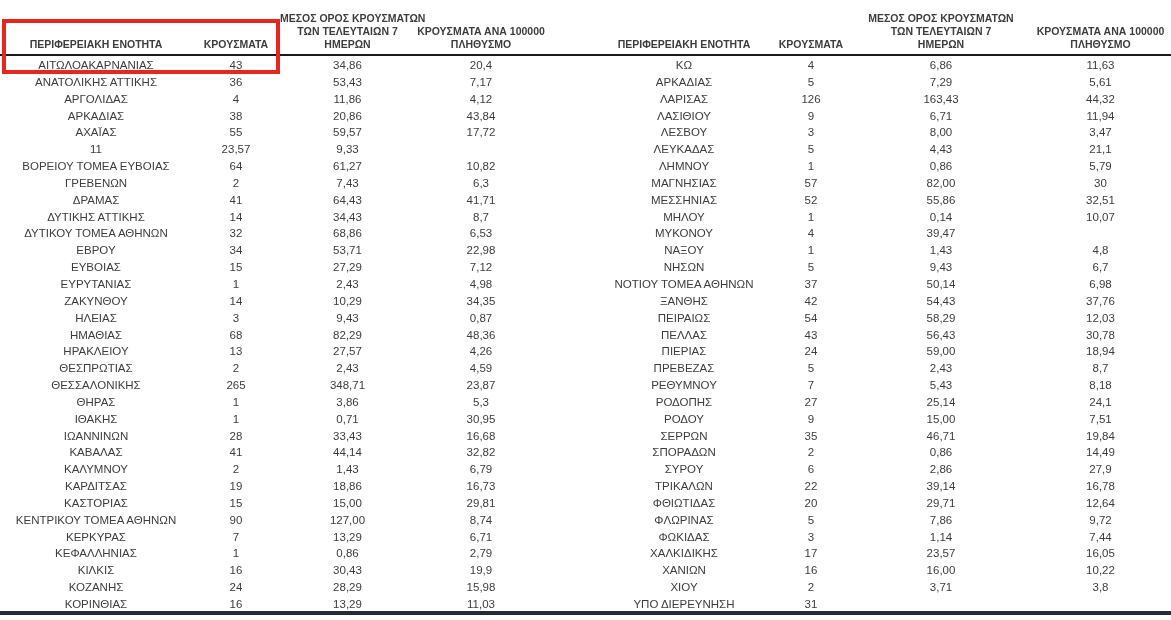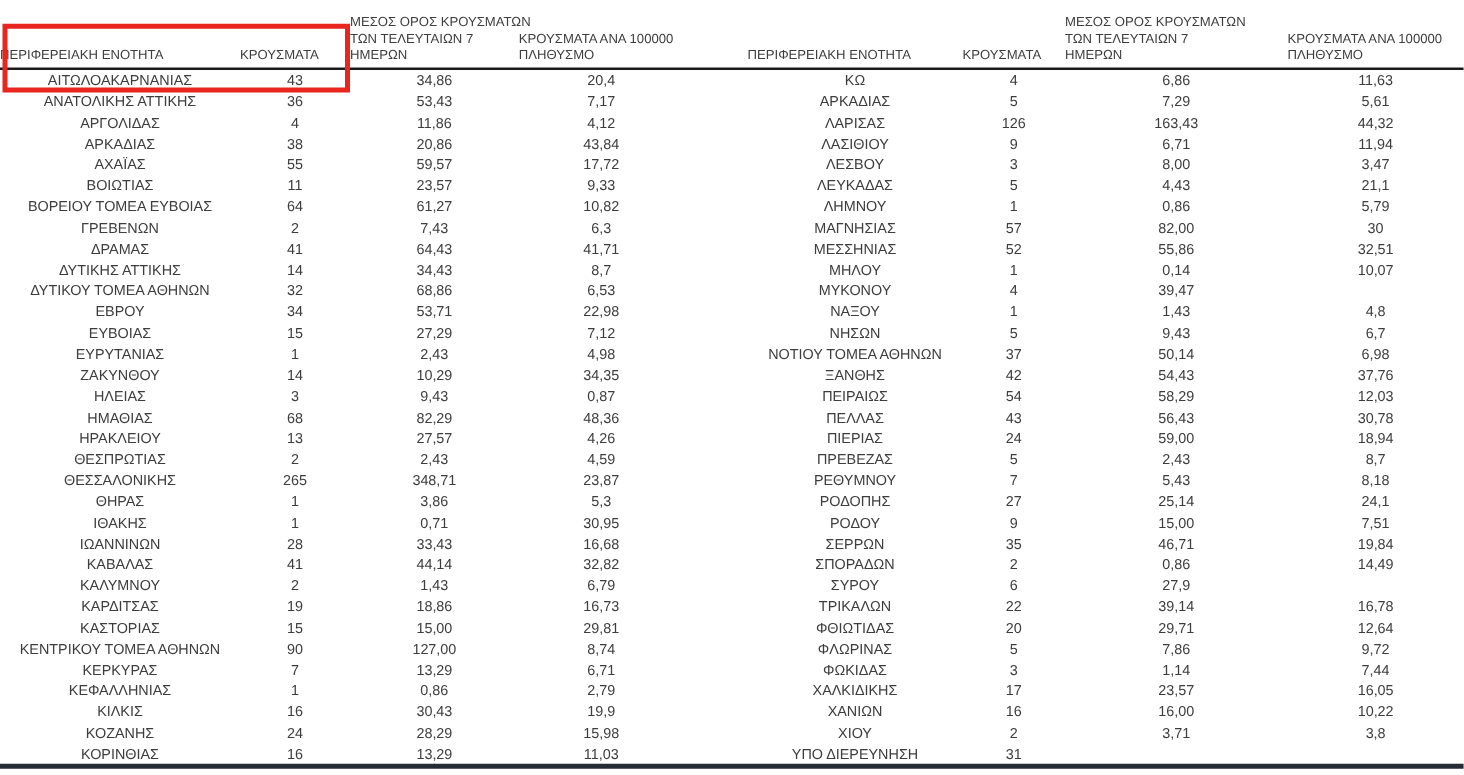--- a/index.html
+++ b/index.html
@@ -18,21 +18,21 @@
 
   
   .data-table { position:absolute; top:0; }
   .data-table.left  { left:0;    width:547px; }
   .data-table.right { left:598px; width:573px; }
 
   .thead { display:grid; height:54px; align-items:end; padding-bottom:3px; }
   .left  .thead, .left  .trow { grid-template-columns:192px 88px 135px 132px; }
   .right .thead, .right .trow { grid-template-columns:172px 82px 178px 141px; }
 
-  .th { font-size:10.5px; font-weight:400; text-align:left; line-height:13px; white-space:nowrap; }
+  .th { font-size:10.5px; font-weight:700; text-align:center; line-height:13px; white-space:nowrap; }
   .th .hline { display:block; }
 
   .tbody { margin-top:3px; }
   .trow { display:grid; height:16.85px; }
   .tcell { font-size:11.5px; line-height:16.85px; text-align:center; white-space:nowrap;
            overflow:visible; font-weight:400; color:#3d3d3d; }
 </style>
 </head>
 <body>
 
@@ -77,21 +77,20 @@
           <div class="tcell">20,86</div>
           <div class="tcell">43,84</div>
         </div>
         <div class="trow">
           <div class="tcell">ΑΧΑΪΑΣ</div>
           <div class="tcell">55</div>
           <div class="tcell">59,57</div>
           <div class="tcell">17,72</div>
         </div>
         <div class="trow">
-          <div class="tcell">ΒΟΙΩΤΙΑΣ</div>
           <div class="tcell">11</div>
           <div class="tcell">23,57</div>
           <div class="tcell">9,33</div>
         </div>
         <div class="trow">
           <div class="tcell">ΒΟΡΕΙΟΥ ΤΟΜΕΑ ΕΥΒΟΙΑΣ</div>
           <div class="tcell">64</div>
           <div class="tcell">61,27</div>
           <div class="tcell">10,82</div>
         </div>
@@ -408,20 +407,21 @@
         </div>
         <div class="trow">
           <div class="tcell">ΣΠΟΡΑΔΩΝ</div>
           <div class="tcell">2</div>
           <div class="tcell">0,86</div>
           <div class="tcell">14,49</div>
         </div>
         <div class="trow">
           <div class="tcell">ΣΥΡΟΥ</div>
           <div class="tcell">6</div>
+          <div class="tcell">2,86</div>
           <div class="tcell">27,9</div>
         </div>
         <div class="trow">
           <div class="tcell">ΤΡΙΚΑΛΩΝ</div>
           <div class="tcell">22</div>
           <div class="tcell">39,14</div>
           <div class="tcell">16,78</div>
         </div>
         <div class="trow">
           <div class="tcell">ΦΘΙΩΤΙΔΑΣ</div>

